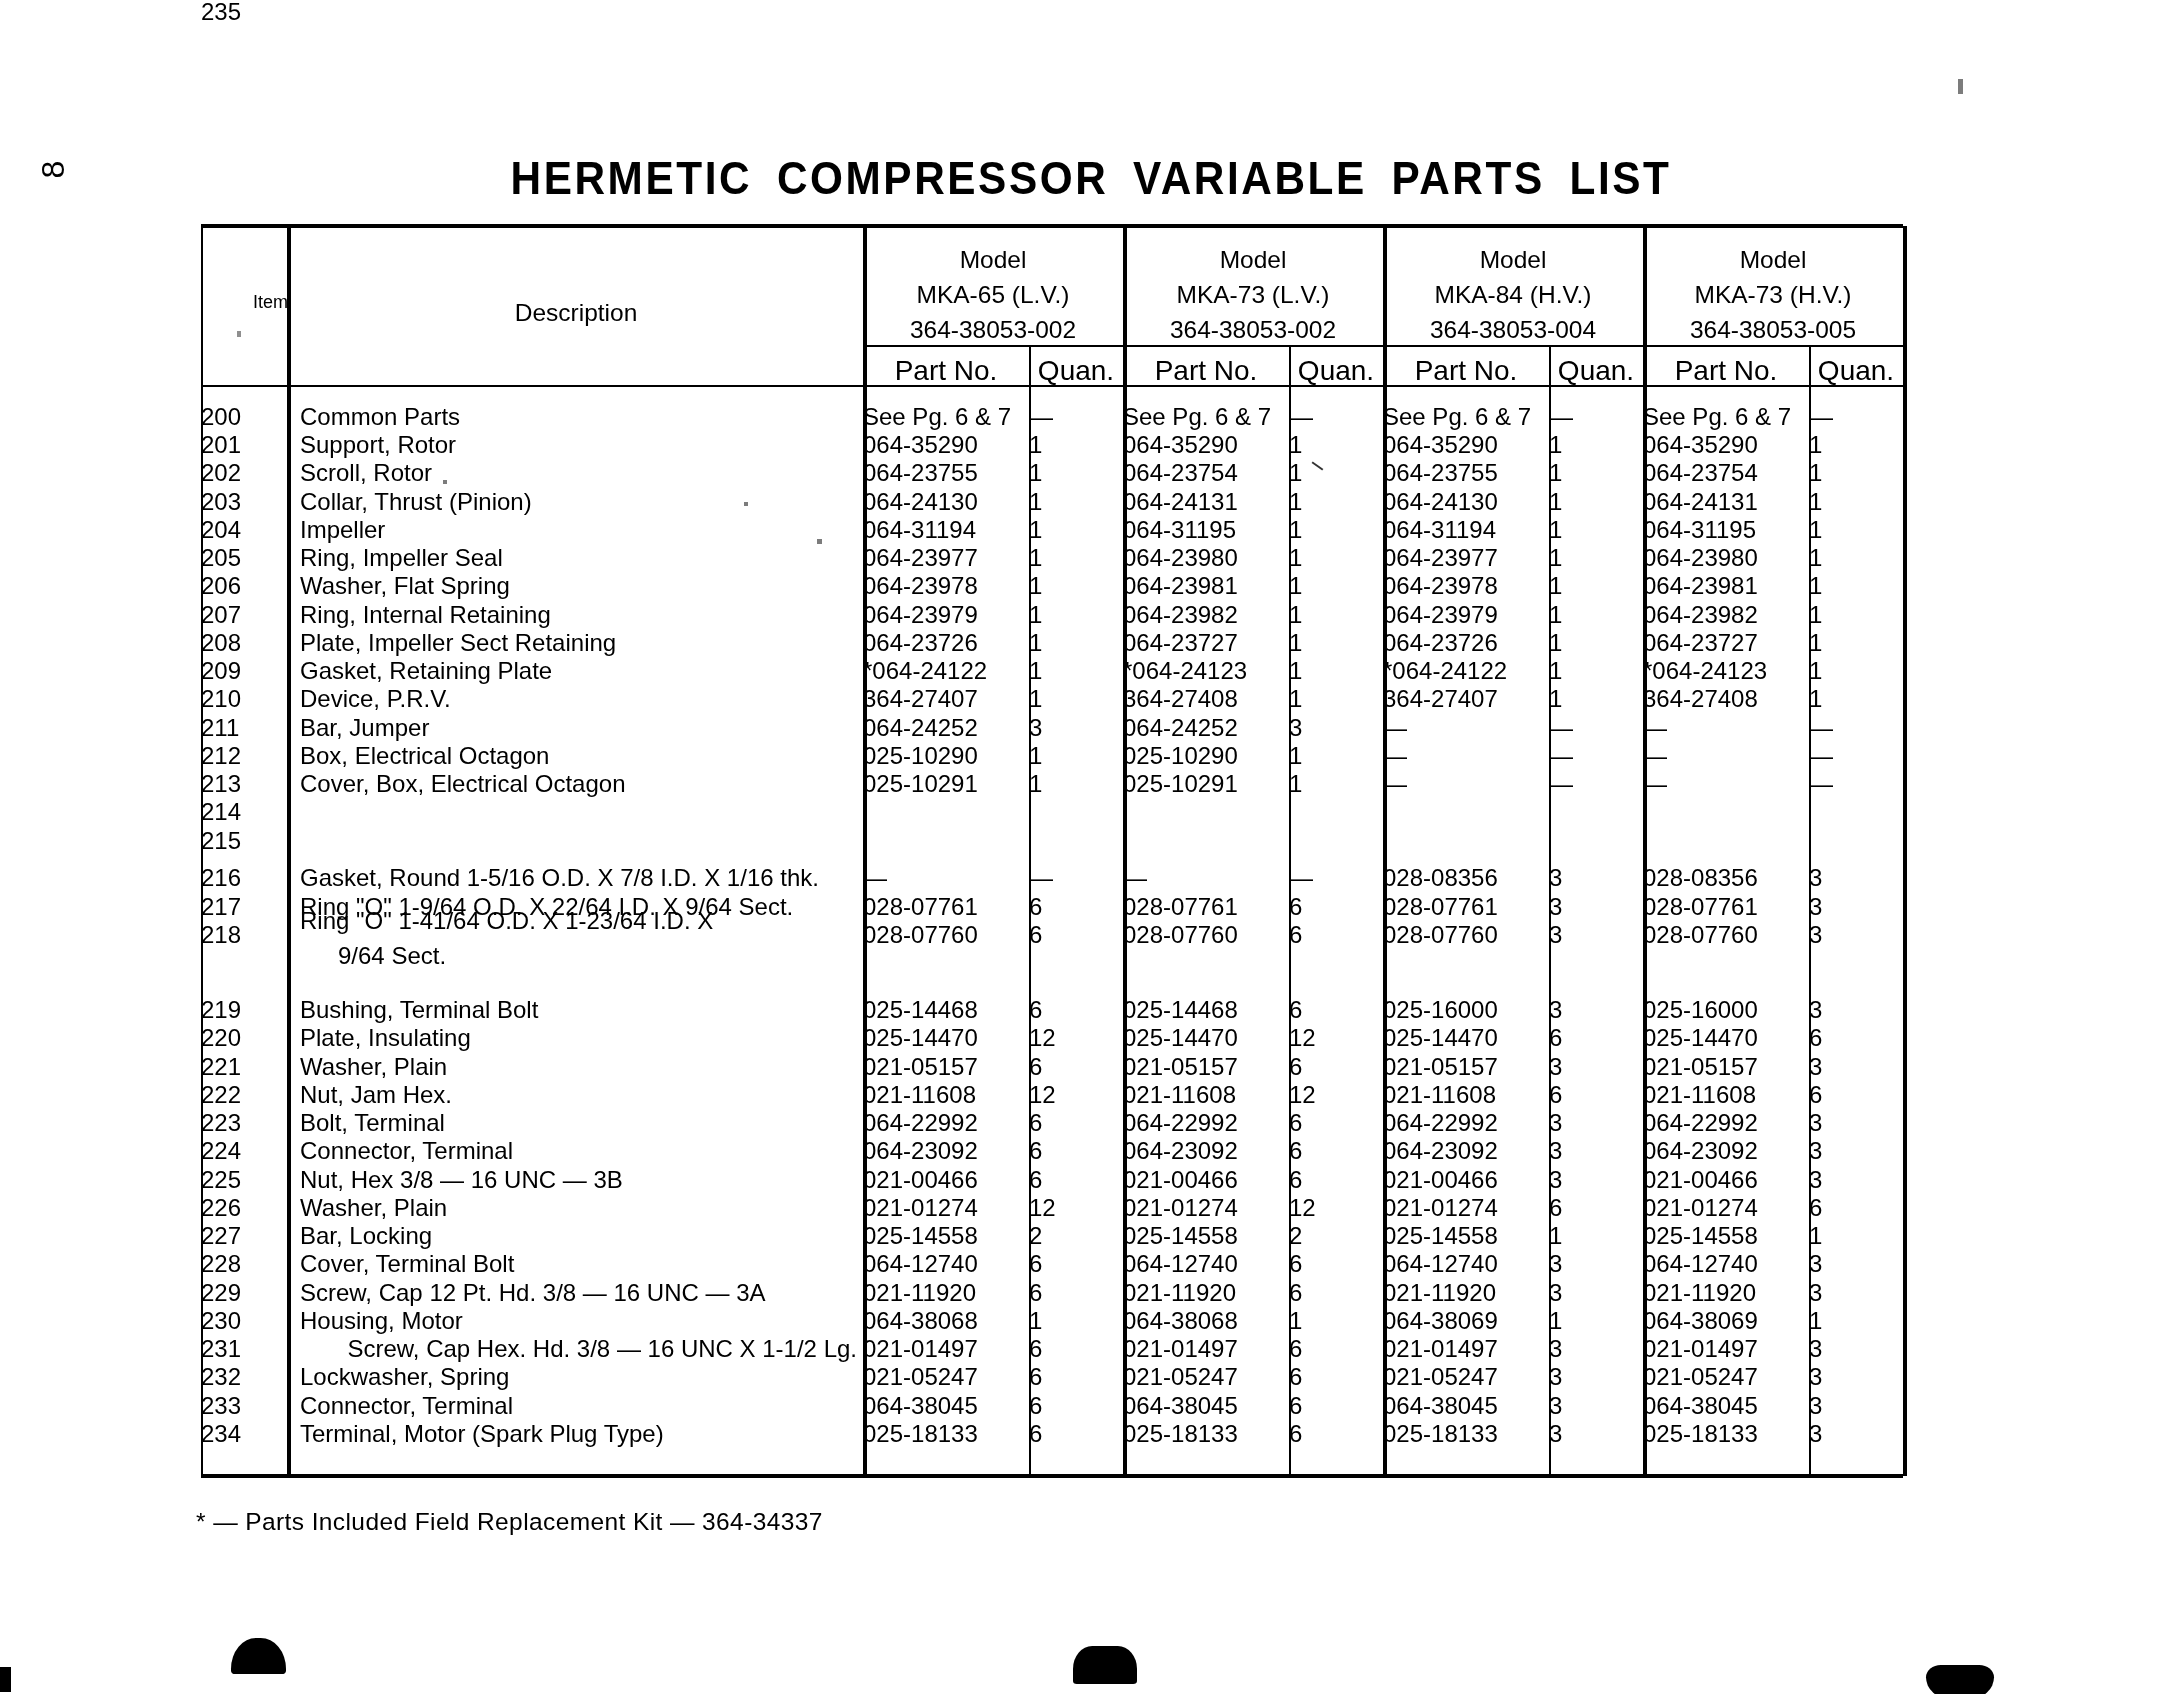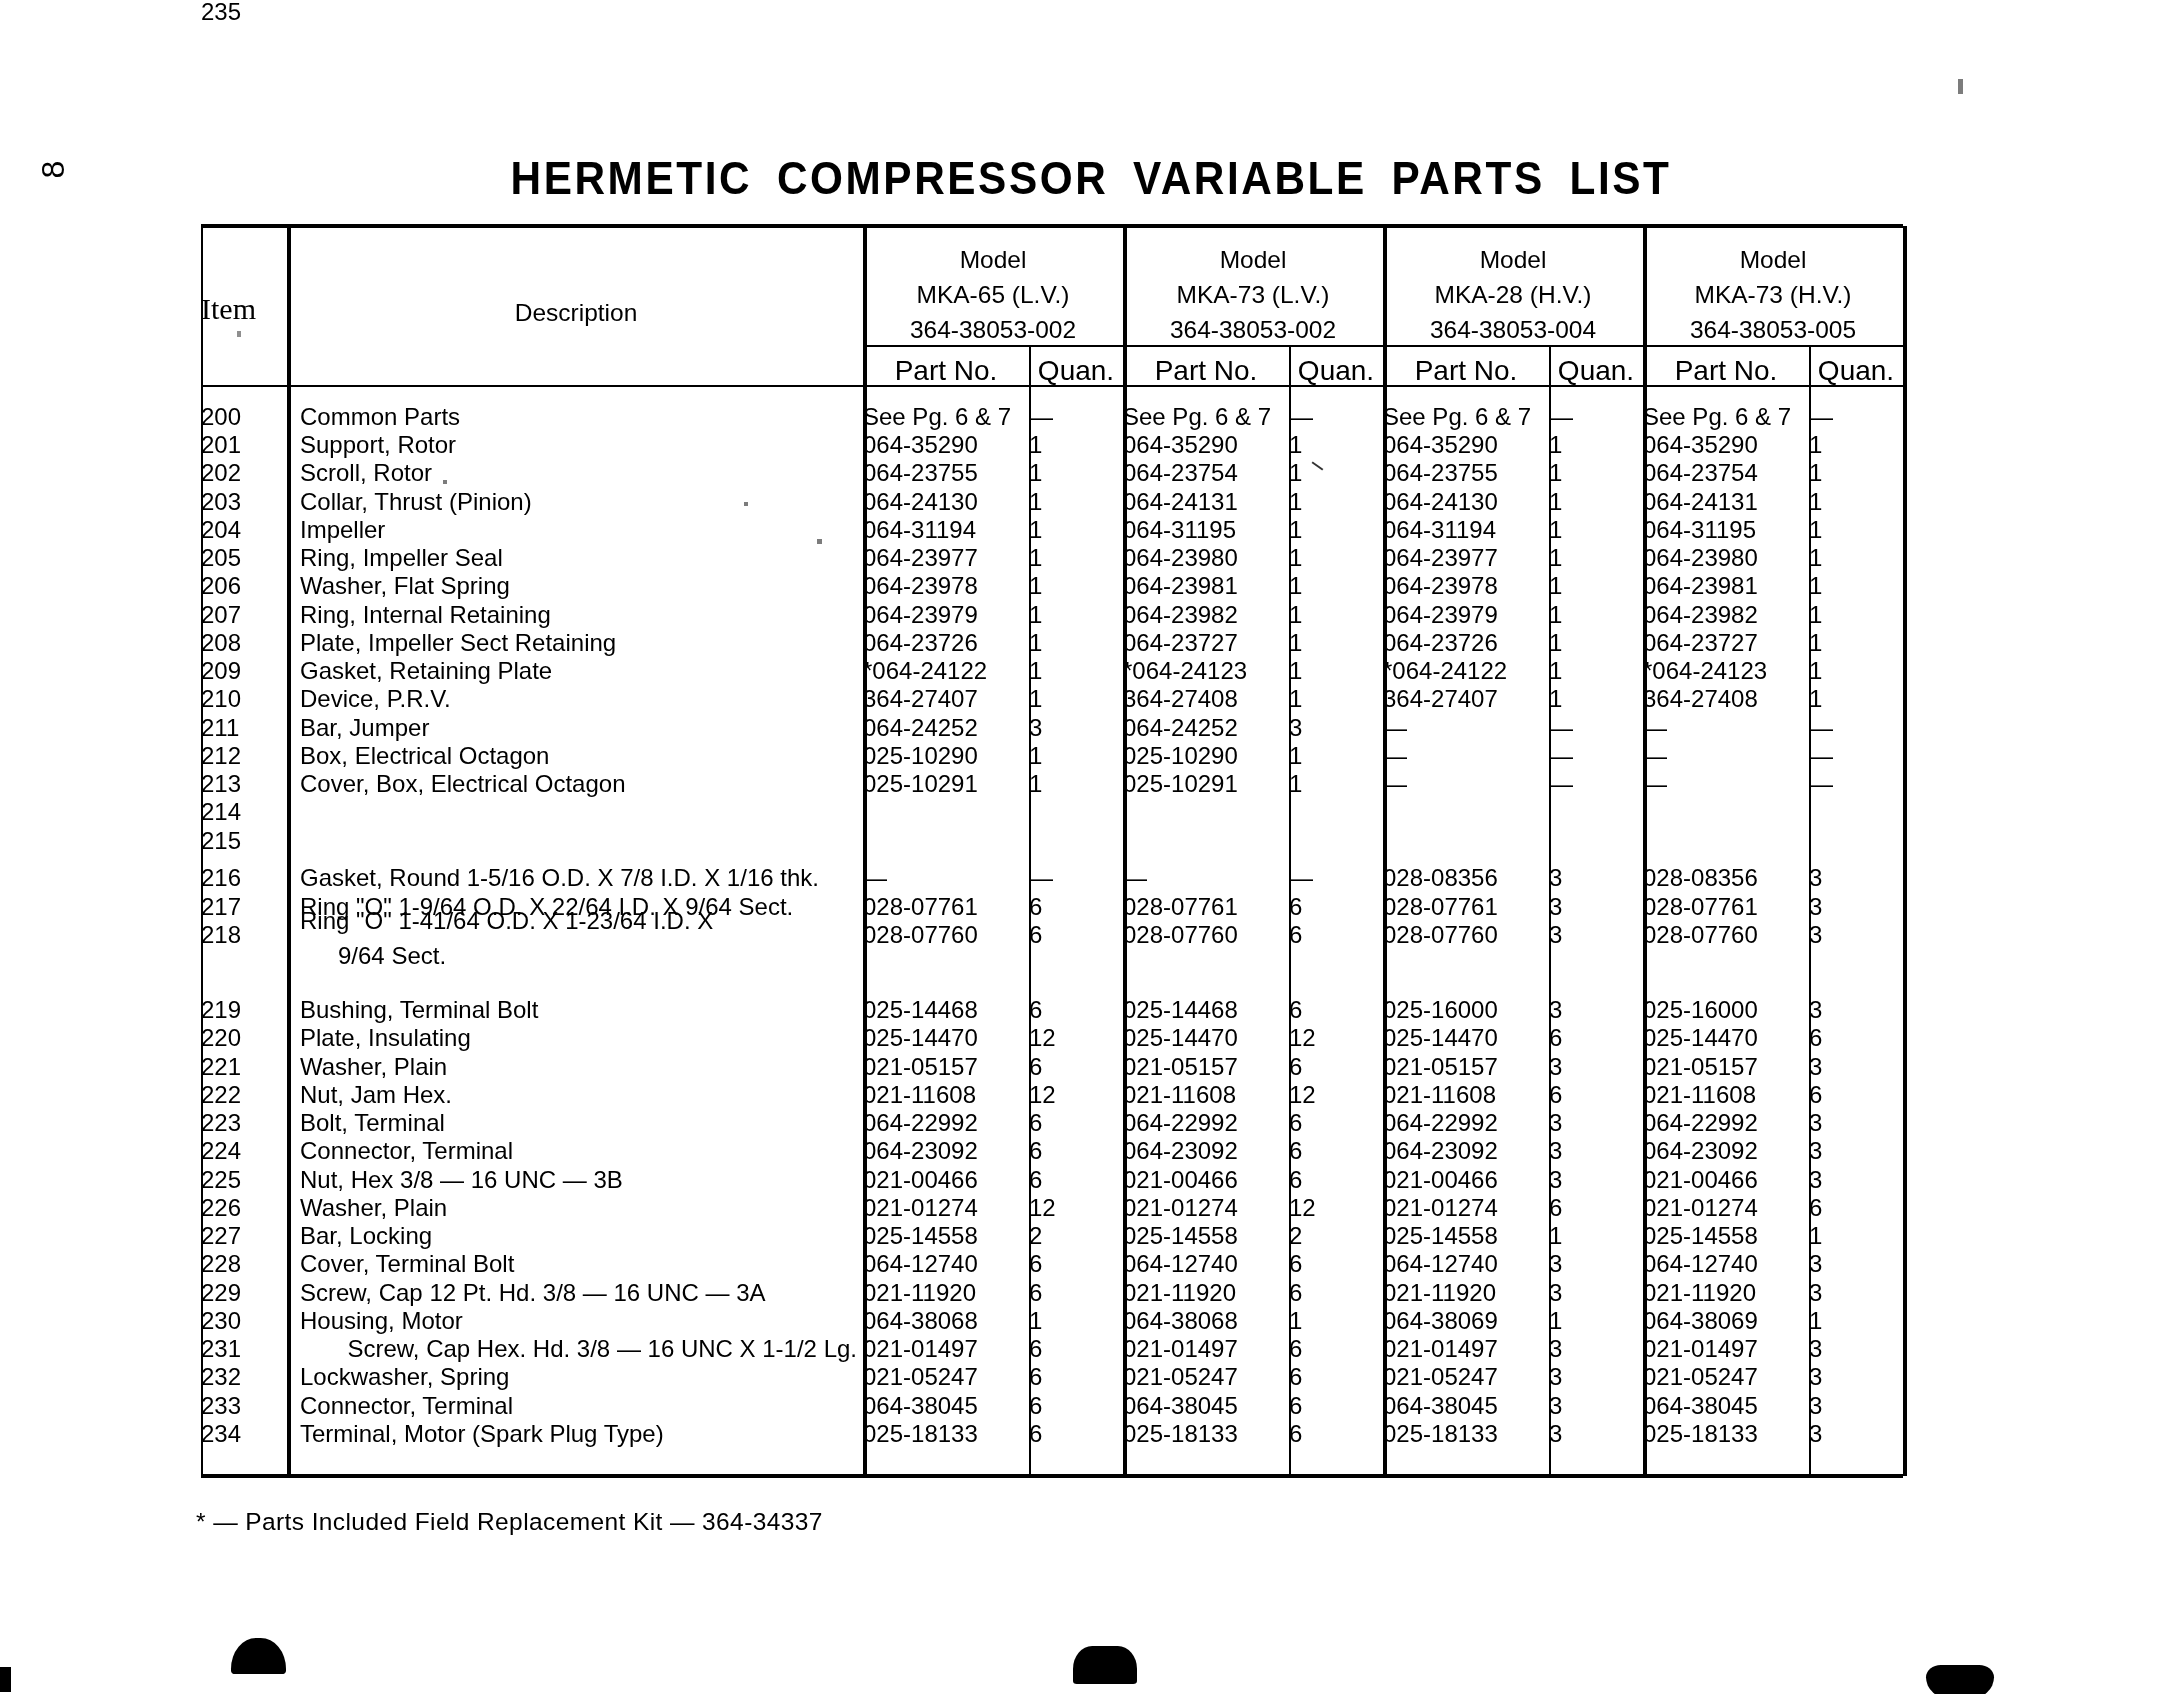--- a/index.html
+++ b/index.html
@@ -76,23 +76,22 @@
     width: 1.9px;
     background: #000;
   }
   .vline.thick { width: 3.8px; }
 
   .hdr-item {
     position: absolute;
     left: 201px;
     width: 87px;
     top: 292px;
-    text-align: left;
-    font-size: 30px;
-    font-family: Liberation Serif, serif;
+    text-align: right;
+    font-size: 18px;
   }
   .hdr-desc {
     position: absolute;
     left: 289px;
     width: 574px;
     top: 299px;
     text-align: center;
     font-size: 24.5px;
   }
   .model-head {
@@ -216,21 +215,21 @@
         <div>MKA-65 (L.V.)</div>
         <div>364-38053-002</div>
       </div>
       <div class="model-head" style="left: 1123px; width: 260px; top: 243px;">
         <div>Model</div>
         <div>MKA-73 (L.V.)</div>
         <div>364-38053-002</div>
       </div>
       <div class="model-head" style="left: 1383px; width: 260px; top: 243px;">
         <div>Model</div>
-        <div>MKA-28 (H.V.)</div>
+        <div>MKA-84 (H.V.)</div>
         <div>364-38053-004</div>
       </div>
       <div class="model-head" style="left: 1643px; width: 260px; top: 243px;">
         <div>Model</div>
         <div>MKA-73 (H.V.)</div>
         <div>364-38053-005</div>
       </div>
     </div>
   <div id="sub-heads">
       <div class="sub-head" style="left: 863px; width: 166px;">Part No.</div>

